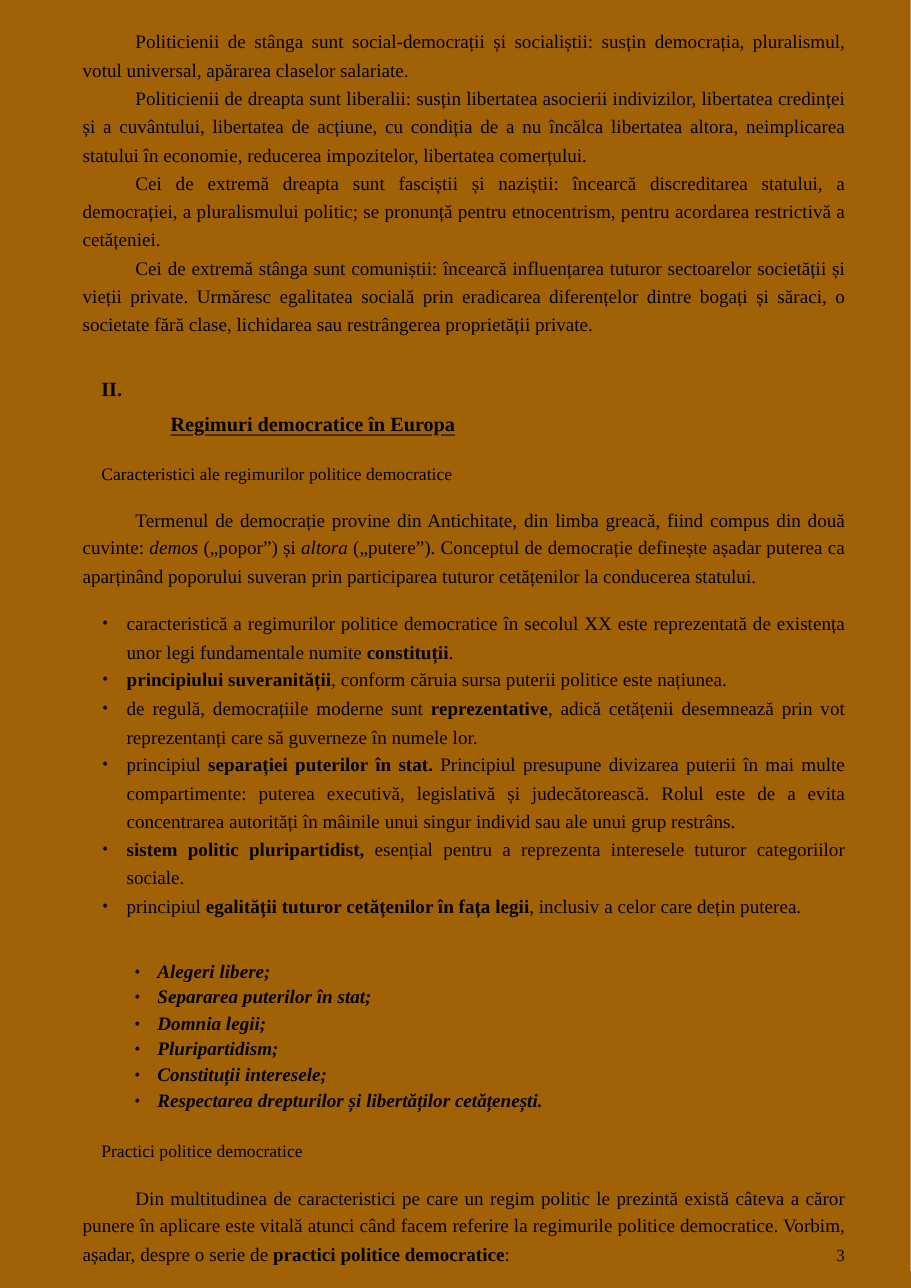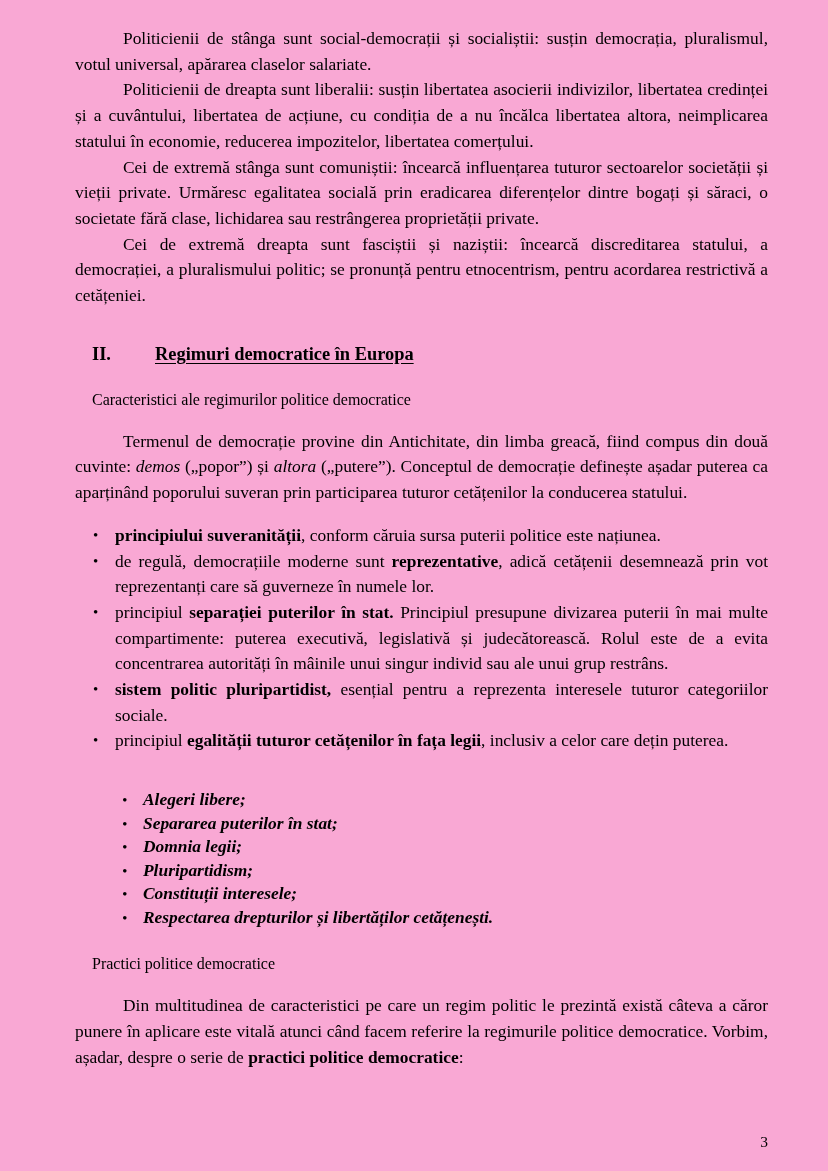--- a/index.html
+++ b/index.html
@@ -4,21 +4,21 @@
 <style>
   html, body {
     margin: 0;
     padding: 0;
     background: #ffffff;
   }
   .page {
     position: relative;
     width: 828px;
     height: 1171px;
-    background: #f9a8d4;
+    background: #a16207;
     font-family: "Liberation Serif", "DejaVu Serif", serif;
     color: #000000;
     overflow: hidden;
     box-sizing: border-box;
   }
   .content {
     position: absolute;
     left: 75px;
     top: 26px;
     width: 693px;
@@ -46,20 +46,21 @@
     display: flex;
     align-items: flex-start;
   }
   .section-heading .numeral {
     width: 63px;
     flex: 0 0 63px;
   }
   .section-heading .heading-text {
     text-decoration: underline;
     text-underline-offset: 3px;
+    margin-top: 32px;
   }
   .spacer-heading-top { height: 33px; }
   .spacer-heading-bottom { height: 21px; }
 
   
   .subheading {
     margin: 0;
     padding-left: 17px;
     font-size: 16px;
     line-height: 25px;
@@ -119,41 +120,42 @@
   }
 </style>
 </head>
 <body>
 
 <div class="page">
   <div class="content">
 
     <p class="body">Politicienii de stânga sunt social-democrații și socialiștii: susțin democrația, pluralismul, votul universal, apărarea claselor salariate.</p>
     <p class="body">Politicienii de dreapta sunt liberalii: susțin libertatea asocierii indivizilor, libertatea credinței și a cuvântului, libertatea de acțiune, cu condiția de a nu încălca libertatea altora, neimplicarea statului în economie, reducerea impozitelor, libertatea comerțului.</p>
+    <p class="body">Cei de extremă dreapta sunt fasciștii și naziștii: încearcă discreditarea statului, a democrației, a pluralismului politic; se pronunță pentru etnocentrism, pentru acordarea restrictivă a cetățeniei.</p>
     <p class="body">Cei de extremă stânga sunt comuniștii: încearcă influențarea tuturor sectoarelor societății și vieții private. Urmăresc egalitatea socială prin eradicarea diferențelor dintre bogați și săraci, o societate fără clase, lichidarea sau restrângerea proprietății private.</p>
-    <p class="body">Cei de extremă dreapta sunt fasciștii și naziștii: încearcă discreditarea statului, a democrației, a pluralismului politic; se pronunță pentru etnocentrism, pentru acordarea restrictivă a cetățeniei.</p>
 
     <div class="spacer-heading-top"></div>
 
     <div class="section-heading">
       <span class="numeral">II.</span>
       <span class="heading-text">Regimuri democratice în Europa</span>
     </div>
 
     <div class="spacer-heading-bottom"></div>
 
     <p class="subheading">Caracteristici ale regimurilor politice democratice</p>
 
     <div class="gap-md"></div>
 
     <p class="body">Termenul de democrație provine din Antichitate, din limba greacă, fiind compus din două cuvinte: <i>demos</i> („popor”) și <i>altora</i> („putere”). Conceptul de democrație definește așadar puterea ca aparținând poporului suveran prin participarea tuturor cetățenilor la conducerea statului.</p>
 
     <div class="gap-md"></div>
 
     <ul class="blist level1">
+        <li>caracteristică a regimurilor politice democratice în secolul XX este reprezentată de existența unor legi fundamentale numite <b>constituții</b>.</li>
         <li><b>principiului suveranității</b>, conform căruia sursa puterii politice este națiunea.</li>
         <li>de regulă, democrațiile moderne sunt <b>reprezentative</b>, adică cetățenii desemnează prin vot reprezentanți care să guverneze în numele lor.</li>
         <li>principiul <b>separației puterilor în stat.</b> Principiul presupune divizarea puterii în mai multe compartimente: puterea executivă, legislativă și judecătorească. Rolul este de a evita concentrarea autorități în mâinile unui singur individ sau ale unui grup restrâns.</li>
         <li><b>sistem politic pluripartidist,</b> esențial pentru a reprezenta interesele tuturor categoriilor sociale.</li>
         <li>principiul <b>egalității tuturor cetățenilor în fața legii</b>, inclusiv a celor care dețin puterea.</li>
       </ul>
 
     <div class="gap-md"></div>
 
 

